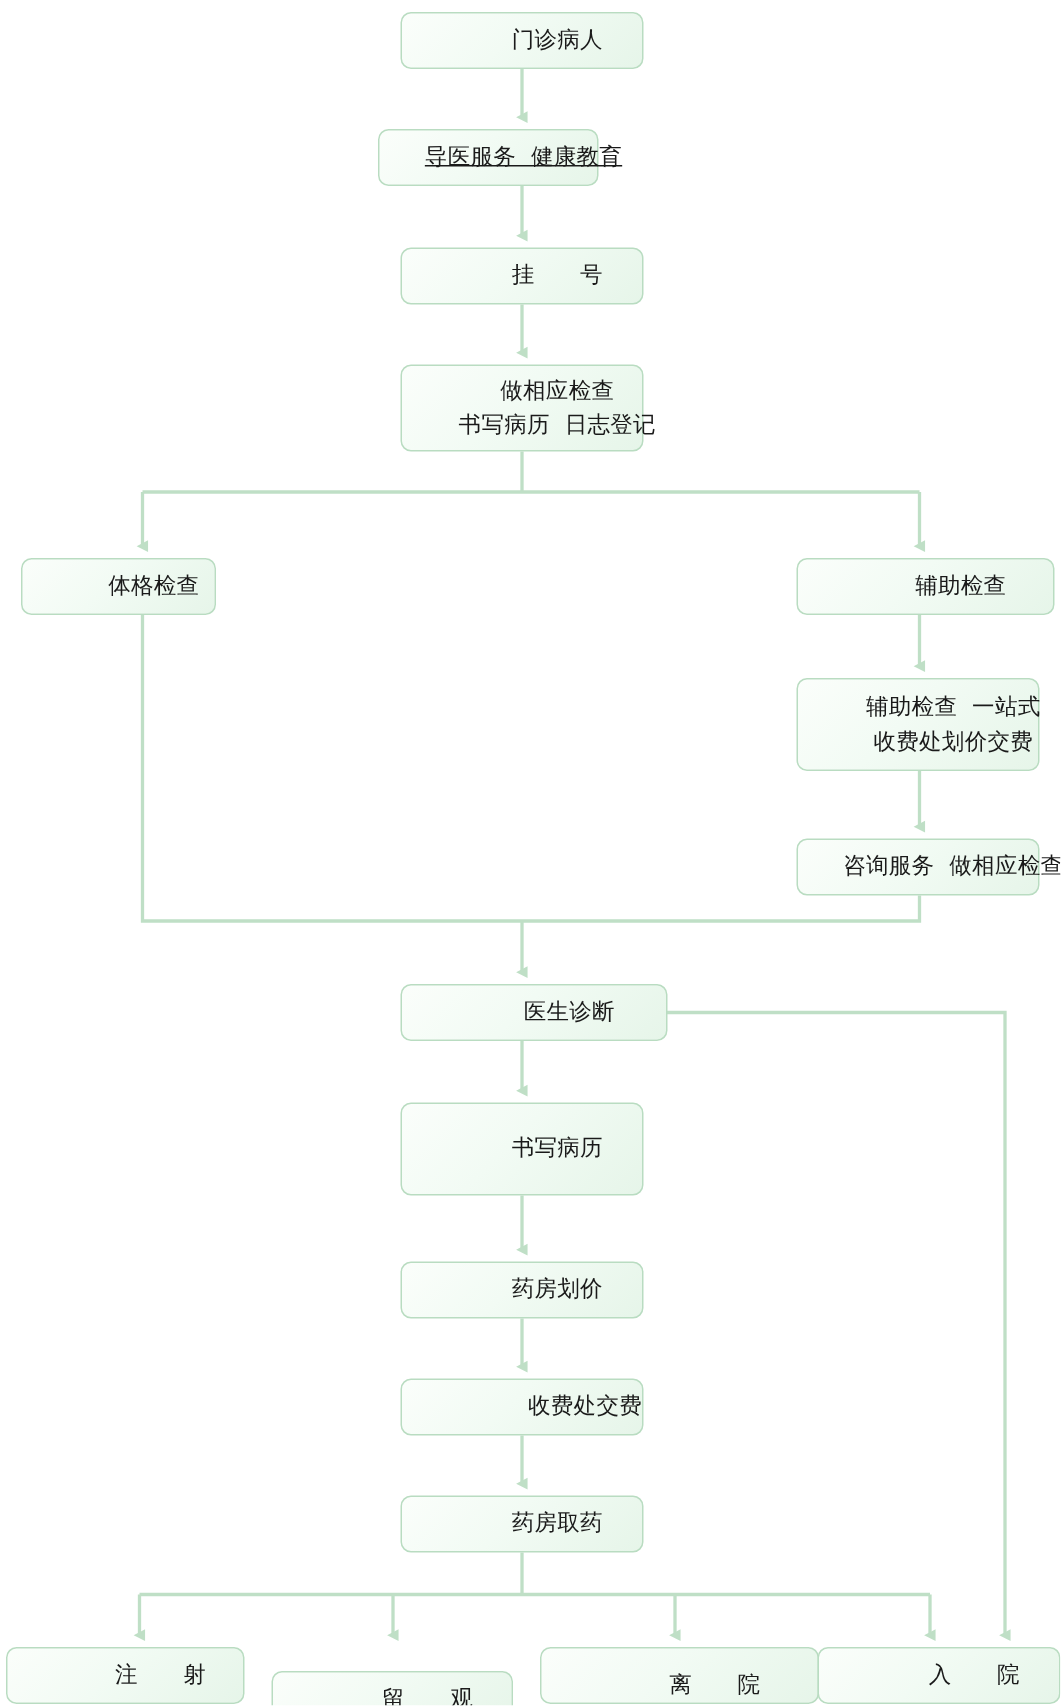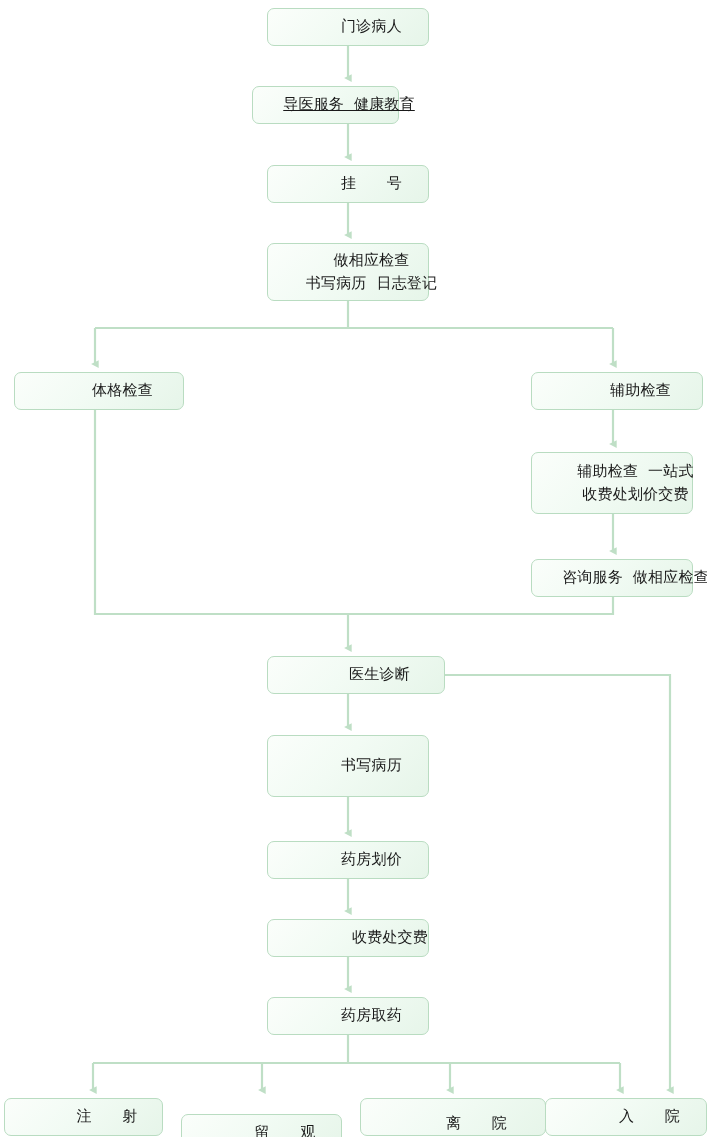--- a/index.html
+++ b/index.html
@@ -90,21 +90,21 @@
       <path d="M450,1063 L450,1090" marker-end="url(#arrow)"></path>
       <path d="M620,1063 L620,1090" marker-end="url(#arrow)"></path>
     </g>
   </svg>
 
   <div id="nodes">
       <div class="node" style="left: 267px; top: 8px; width: 162px; height: 38px;"><span class="ln">门诊病人</span></div>
       <div class="node" style="left: 252px; top: 86px; width: 147px; height: 38px; text-decoration: underline;"><span class="ln">导医服务  健康教育</span></div>
       <div class="node" style="left: 267px; top: 165px; width: 162px; height: 38px;"><span class="ln">挂　　号</span></div>
       <div class="node" style="left: 267px; top: 243px; width: 162px; height: 58px;"><span class="ln">做相应检查</span><span class="ln">书写病历  日志登记</span></div>
-      <div class="node" style="left: 14px; top: 372px; width: 170px; height: 38px;"><span class="ln">体格检查</span></div>
+      <div class="node" style="left: 14px; top: 372px; width: 130px; height: 38px;"><span class="ln">体格检查</span></div>
       <div class="node" style="left: 531px; top: 372px; width: 172px; height: 38px;"><span class="ln">辅助检查</span></div>
       <div class="node" style="left: 531px; top: 452px; width: 162px; height: 62px;"><span class="ln">辅助检查  一站式</span><span class="ln">收费处划价交费</span></div>
       <div class="node" style="left: 531px; top: 559px; width: 162px; height: 38px;"><span class="ln">咨询服务  做相应检查</span></div>
       <div class="node" style="left: 267px; top: 656px; width: 178px; height: 38px;"><span class="ln">医生诊断</span></div>
       <div class="node" style="left: 267px; top: 735px; width: 162px; height: 62px;"><span class="ln">书写病历</span></div>
       <div class="node" style="left: 267px; top: 841px; width: 162px; height: 38px;"><span class="ln">药房划价</span></div>
       <div class="node" style="left: 267px; top: 919px; width: 162px; height: 38px; align-items: flex-end;"><span class="ln">收费处交费</span></div>
       <div class="node" style="left: 267px; top: 997px; width: 162px; height: 38px;"><span class="ln">药房取药</span></div>
       <div class="node" style="left: 4px; top: 1098px; width: 159px; height: 38px;"><span class="ln">注　　射</span></div>
       <div class="node" style="left: 181px; top: 1098px; width: 161px; height: 38px; margin-top: 16px;"><span class="ln">留　　观</span></div>

